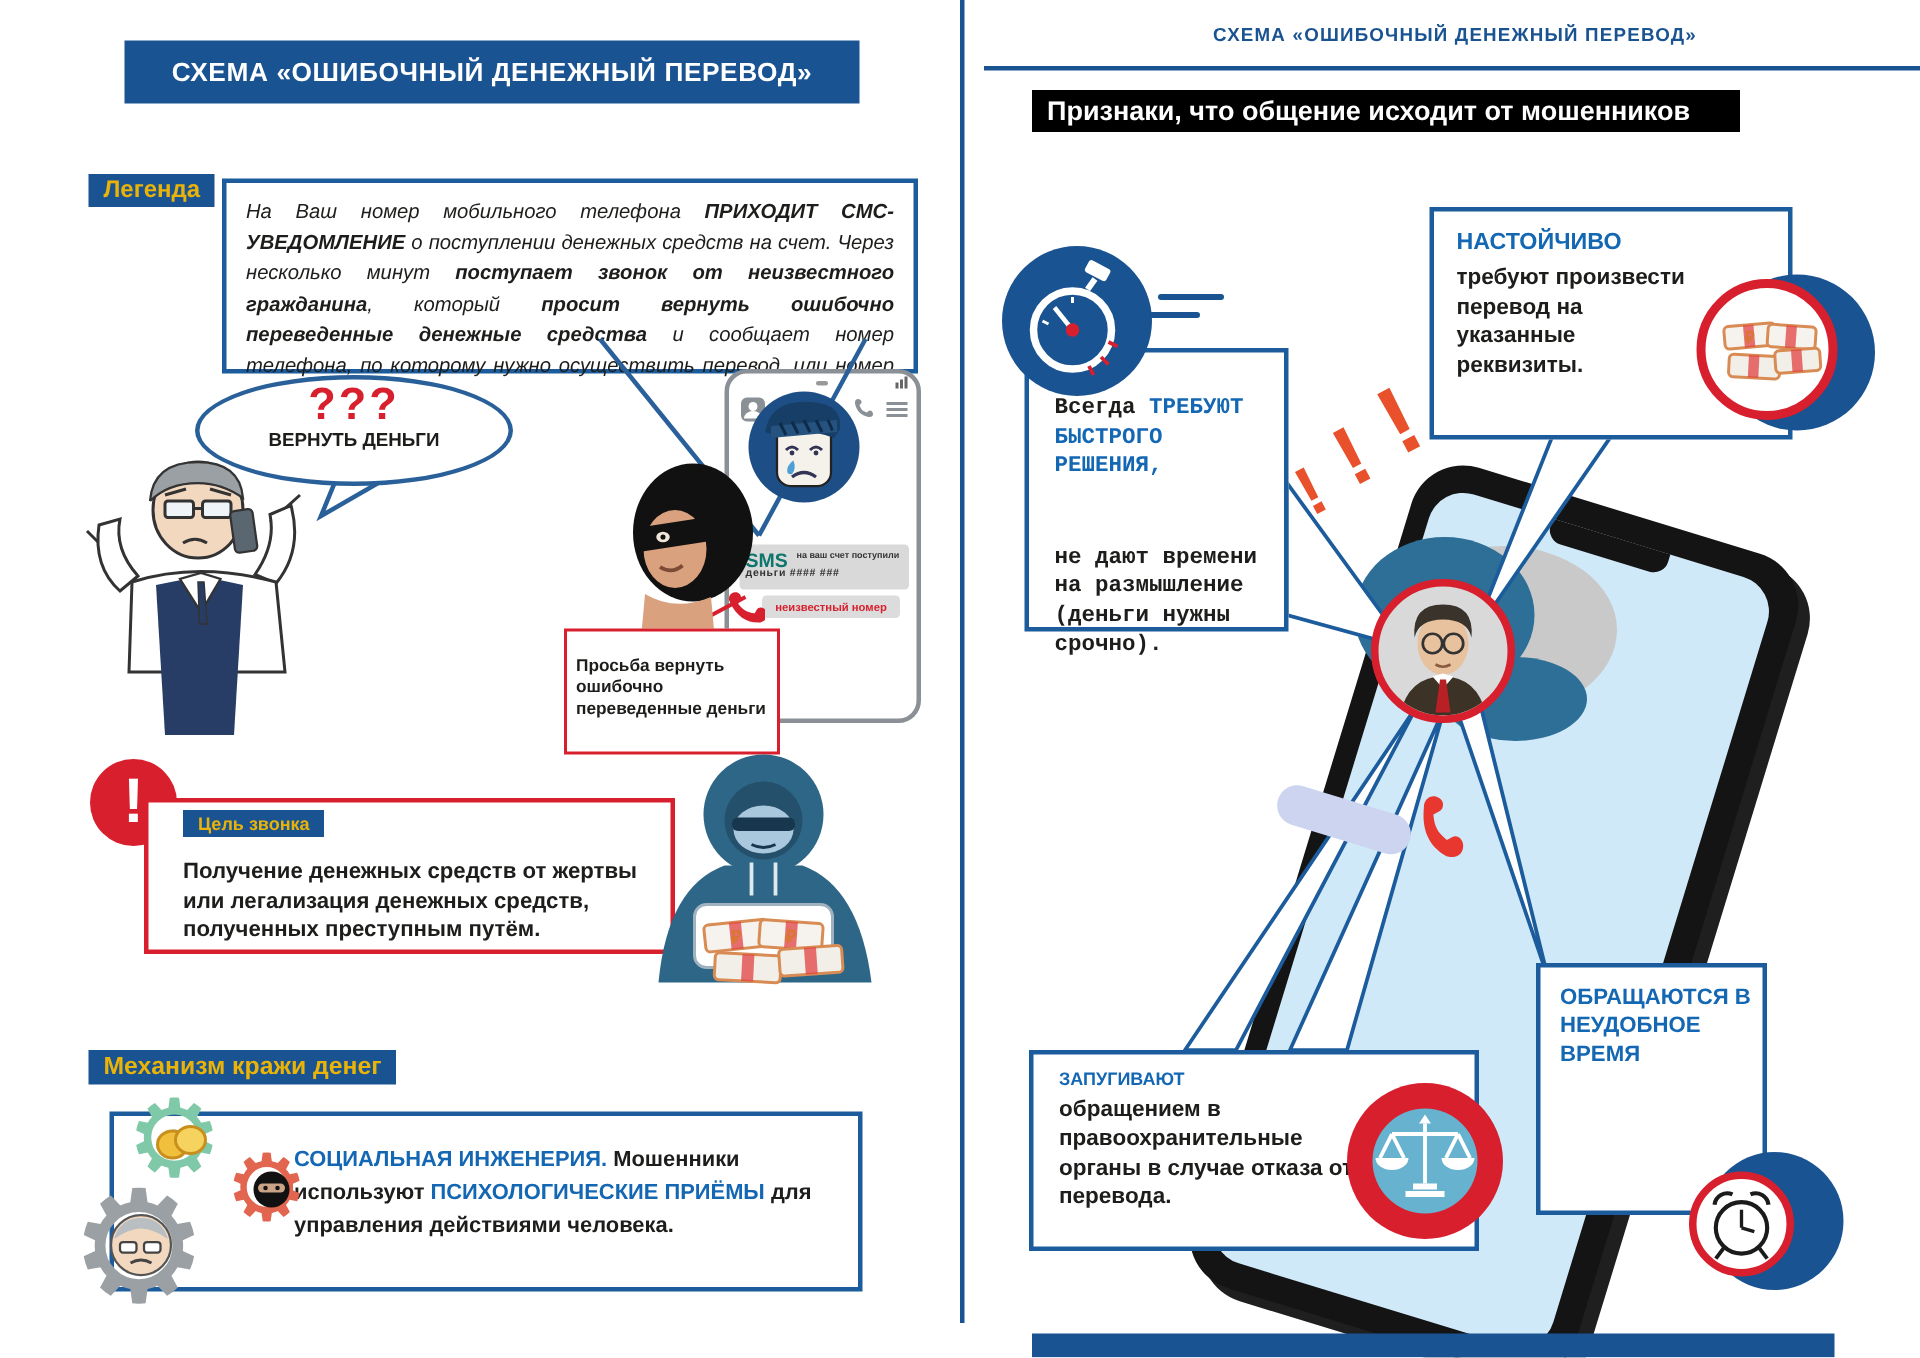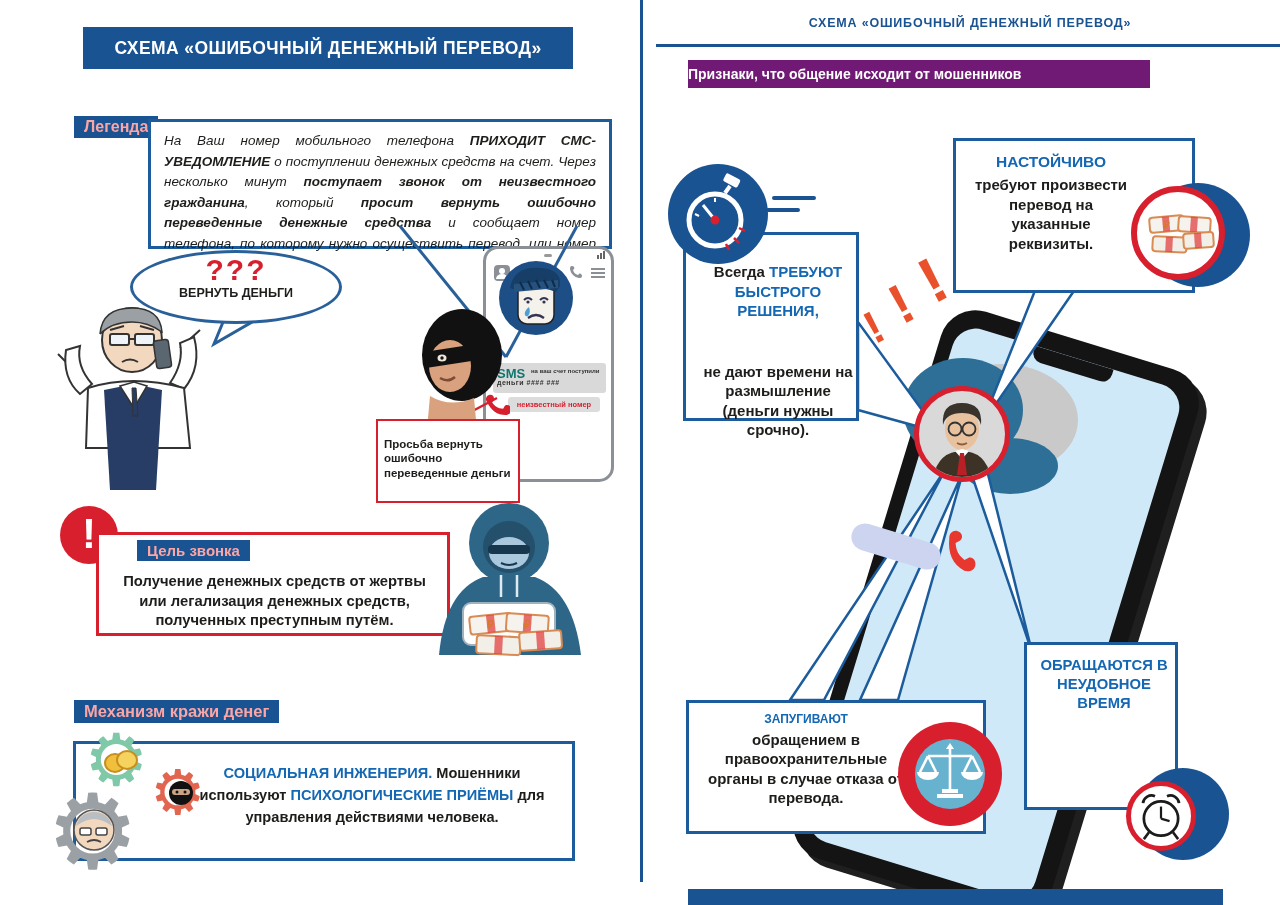--- a/index.html
+++ b/index.html
@@ -1,23 +1,23 @@
 <!DOCTYPE html>
 <html><head>
 <meta charset="utf-8">
 <style>
   html,body{margin:0;padding:0;background:#fff;}
   #poster{position:relative;width:1280px;height:905px;background:#fff;overflow:hidden;
           font-family:"Liberation Sans",sans-serif;color:#1d1d1b;}
   .abs{position:absolute;}
-  .navy-tag{background:#1a5391;color:#fca5a5;font-weight:bold;padding:2px 10px;display:inline-block;margin-left:15px;}
+  .navy-tag{background:#1a5391;color:#eab308;font-weight:bold;padding:2px 10px;display:inline-block;}
   .bbox{position:absolute;border:3px solid #1c5c9c;background:#fff;}
   .rbox{position:absolute;border:3px solid #d81f2e;background:#fff;}
   .blue{color:#1467b3;}
-  .b{font-weight:bold;text-align:center;}
+  .b{font-weight:bold;}
   svg{display:block;}
   .circ{position:absolute;border-radius:50%;}
   .speed{position:absolute;height:4px;background:#1a5391;border-radius:2px;}
   .excl{position:absolute;color:#e8512b;font-weight:bold;transform:rotate(-28deg);line-height:1;}
 </style>
 </head>
 <body>
 
 <div id="poster">
 
@@ -136,21 +136,21 @@
   </svg>
 
   <div class="rbox" style="left:376px;top:419px;width:128px;height:48px;border-width:2.5px;padding:16px 6px;
               font-size:11.5px;font-weight:bold;line-height:1.25;">
     <span>Просьба вернуть ошибочно переведенные деньги</span>
   </div>
 
   <div class="circ" style="left:60px;top:506px;width:58px;height:58px;background:#d81f2e;color:#fff;text-align:center;
               font-weight:bold;font-size:42px;line-height:56px;">!</div>
   <div class="rbox" style="left:96px;top:532px;width:348px;height:98px;border-width:3.5px;"></div>
-  <div class="abs navy-tag" style="left:122px;top:540px;font-size:15px;">
+  <div class="abs navy-tag" style="left:122px;top:540px;font-size:12px;">
     <span>Цель звонка</span>
   </div>
   <div class="abs b" style="left:122px;top:572px;width:305px;font-size:14.8px;line-height:1.32;">
     <span>Получение денежных средств от жертвы или легализация денежных средств, полученных преступным путём.</span>
   </div>
 
   <svg class="abs" width="150" height="165" viewBox="0 0 150 165" style="left:435px;top:495px;">
     <circle cx="74" cy="48" r="40" fill="#2e6687"></circle>
     <circle cx="74" cy="52" r="26" fill="#24506b"></circle>
     <ellipse cx="74" cy="58" rx="20" ry="16" fill="#a9c7dd"></ellipse>
@@ -212,22 +212,22 @@
     </svg>
   </div>
 
   <div class="abs" style="left:640px;top:0;width:3px;height:882px;background:#1a5391;"></div>
 
   <div class="abs" style="left:660px;top:16px;width:620px;text-align:center;color:#1a5391;font-weight:bold;font-size:12.5px;letter-spacing:.8px;">
     <span>СХЕМА «ОШИБОЧНЫЙ ДЕНЕЖНЫЙ ПЕРЕВОД»</span>
   </div>
   <div class="abs" style="left:656px;top:44px;width:624px;height:3px;background:#1a5391;"></div>
 
-  <div class="abs" style="left:688px;top:60px;width:462px;height:28px;background:#701a75;color:#fff;font-weight:bold;
-              font-size:14px;line-height:28px;">
+  <div class="abs" style="left:688px;top:60px;width:462px;height:28px;background:#000000;color:#fff;font-weight:bold;
+              font-size:18px;line-height:28px;padding-left:10px;">
     <span>Признаки, что общение исходит от мошенников</span>
   </div>
 
   <div class="abs" style="left:862px;top:328px;width:268px;height:572px;background:#141414;border-radius:36px;
               transform:rotate(17deg);box-shadow:10px 6px 0 0 #1f1f1f;">
     <div class="abs" style="left:14px;right:18px;top:18px;bottom:18px;background:#cfe9f8;border-radius:24px;"></div>
     <div class="abs" style="left:50%;top:18px;width:82px;height:15px;margin-left:-41px;background:#141414;border-radius:0 0 10px 10px;"></div>
   </div>
 
   <svg class="abs" width="640" height="905" viewBox="640 0 640 905" style="left:640px;top:0;pointer-events:none;">
@@ -256,21 +256,21 @@
       <path d="M41 62 l4 0 l3 22 l-10 0 z" fill="#b92025"></path>
     </svg>
   </div>
 
   <div class="abs" style="left:850px;top:533px;width:92px;height:27px;background:#ccd4f0;border-radius:14px;transform:rotate(17deg);"></div>
   <svg class="abs" width="38" height="42" viewBox="0 0 24 28" style="left:942px;top:530px;transform:rotate(17deg);">
     <path d="M6 2 C10 2 11 6 9 8 L7 10 C9 15 11 17 16 19 L18 17 C20 15 24 17 24 21 C24 25 20 26 18 26 C9 24 4 18 2 8 C1 5 3 2 6 2 z" fill="#e8372e"></path>
   </svg>
 
   <div class="bbox" style="left:683px;top:232px;width:170px;height:183px;"></div>
-  <div class="abs b" style="left:703px;top:262px;width:150px;font-size:15px;line-height:1.3;">
+  <div class="abs b" style="left:703px;top:262px;width:150px;font-size:15px;line-height:1.3;font-family:Liberation Mono, monospace;">
     <span>Всегда </span><span class="blue">ТРЕБУЮТ БЫСТРОГО РЕШЕНИЯ,</span>
     <span style="display:block;margin-top:41px;">не дают времени на размышление (деньги нужны срочно).</span>
   </div>
 
   <div class="circ" style="left:668px;top:164px;width:100px;height:100px;background:#1a5391;">
     <svg width="100" height="100" viewBox="0 0 100 100">
       <rect x="56" y="12" width="16" height="9" rx="2" fill="#fff" transform="rotate(28 64 16)"></rect>
       <line x1="57" y1="29" x2="62" y2="22" stroke="#fff" stroke-width="4"></line>
       <circle cx="47" cy="56" r="26" fill="none" stroke="#fff" stroke-width="5"></circle>
       <line x1="47" y1="56" x2="35" y2="41" stroke="#fff" stroke-width="3"></line>

